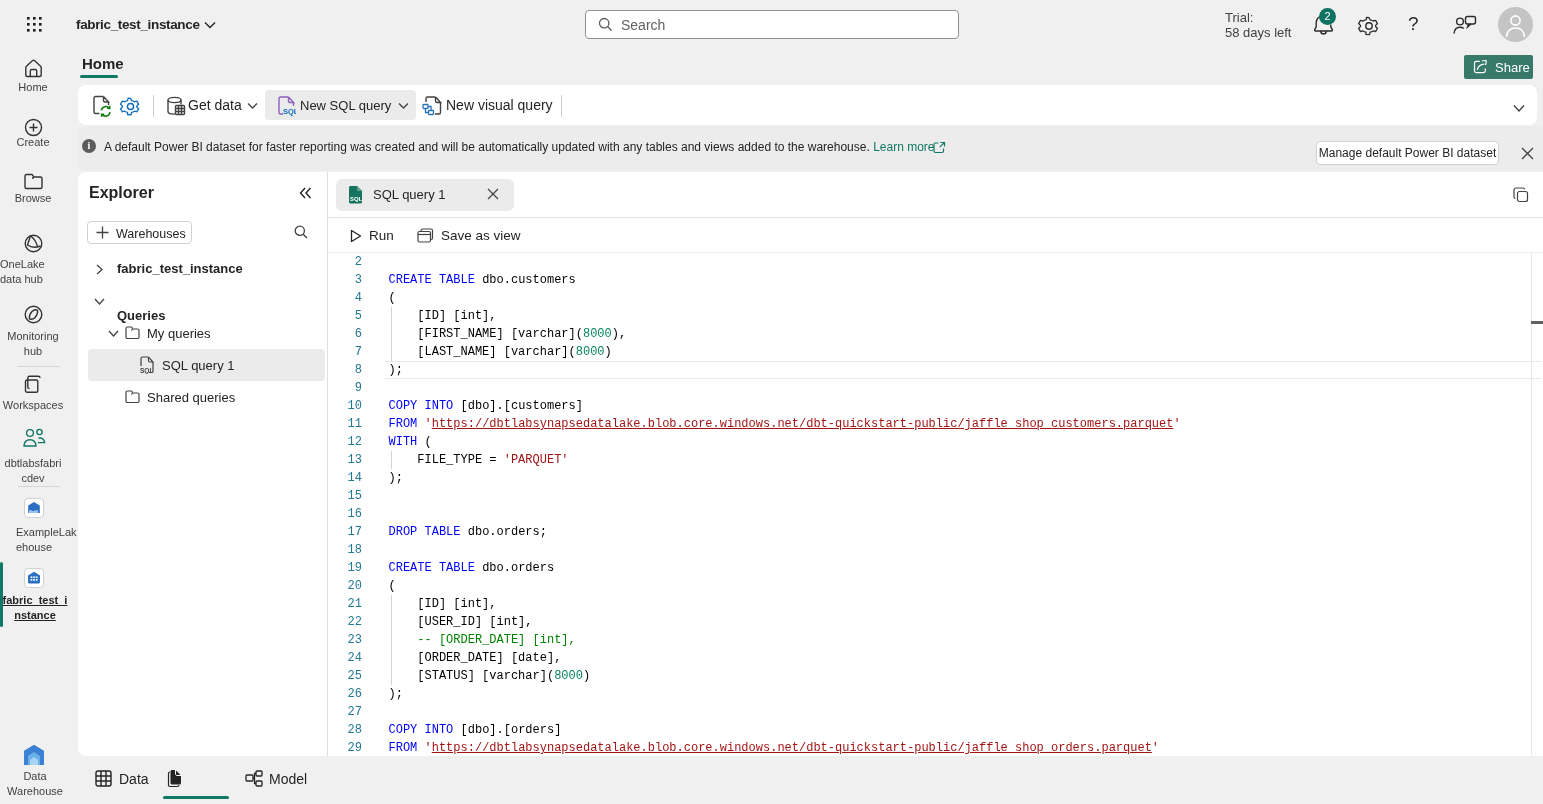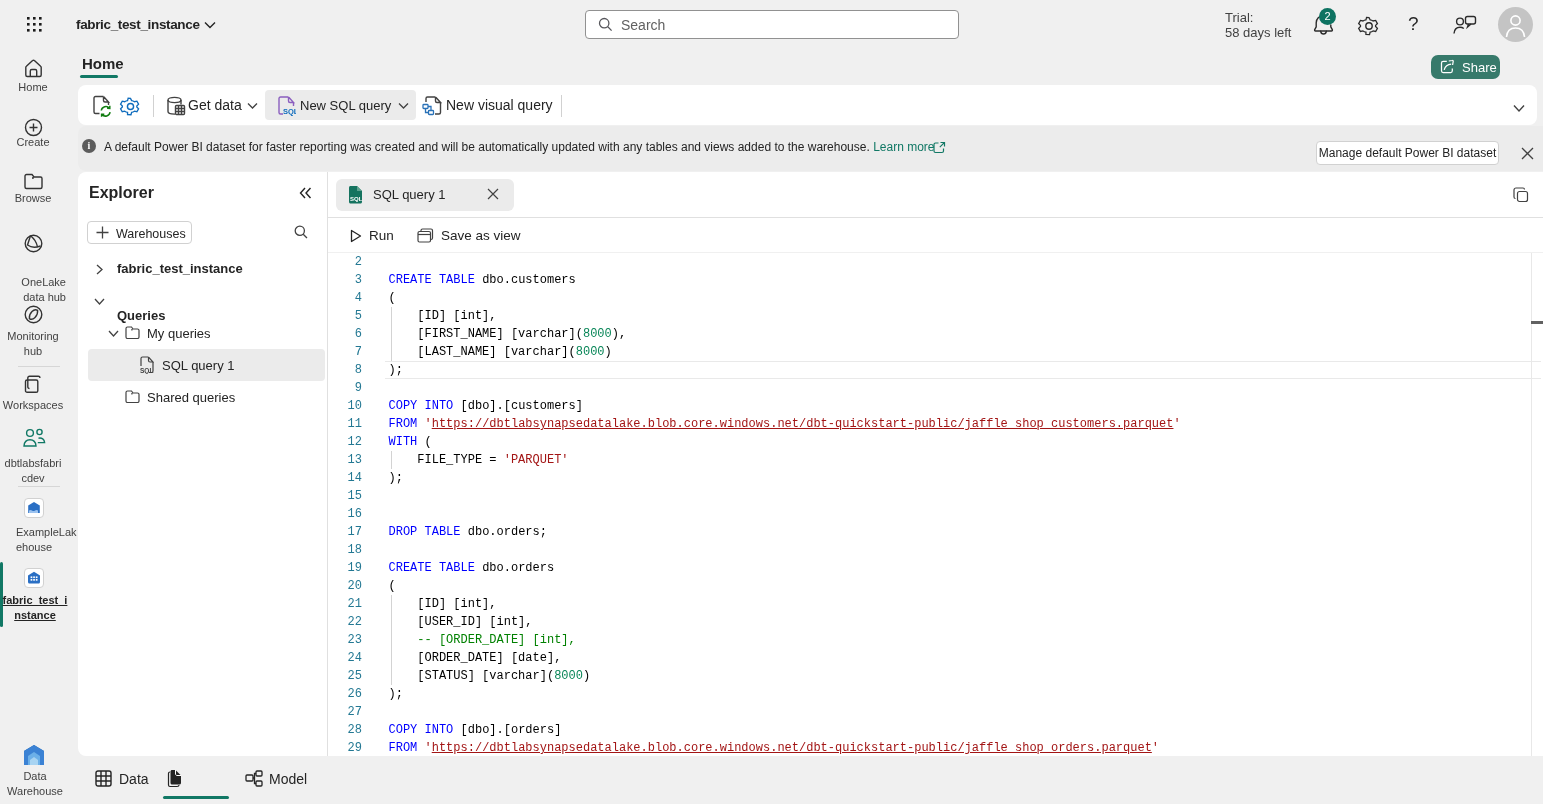--- a/index.html
+++ b/index.html
@@ -70,21 +70,21 @@
           <circle cx="17.5" cy="13.5" r="4.6"></circle>
           <path d="M8.5 30 C9 23.8 12.7 21 17.5 21 C22.3 21 26 23.8 26.5 30"></path>
         </g>
       </svg>
   </div>
 </div>
 
 <div class="abs" style="left:82px;top:55px;font-size:15px;font-weight:700;color:#242424;">Home</div>
 <div class="abs" style="left:80px;top:75px;width:38px;height:3px;background:#117865;border-radius:2px;"></div>
 
-<div class="abs" style="left:1431px;top:55px;width:69px;height:24px;background:#377a6b;border-radius:7px;">
+<div class="abs" style="left:1464px;top:55px;width:69px;height:24px;background:#377a6b;border-radius:2px;">
   <svg class="abs" style="left:9px;top:4px;" width="16" height="16" viewBox="0 0 16 16">
     <g fill="none" stroke="#fff" stroke-width="1.25">
       <path d="M6.8 2.3 L3.2 2.3 C2.2 2.3 1.5 3.1 1.5 4.1 L1.5 11.7 C1.5 12.7 2.2 13.5 3.2 13.5 L10.6 13.5 C11.6 13.5 12.3 12.7 12.3 11.7 L12.3 9.6"></path>
       <path d="M4.2 10.8 C5.2 7.2 7.6 5.4 11.2 5.2"></path>
       <path d="M8.8 2 L12.3 1.5 C12.9 1.4 13.3 1.9 13.2 2.5 L12.6 6" stroke-linejoin="round"></path>
     </g>
   </svg>
   <div class="abs" style="left:31px;top:4.5px;font-size:13px;color:#fff;">Share</div>
 </div>
 
@@ -352,21 +352,21 @@
     </svg>
     <div class="abs" style="left:0;top:191px;width:66px;text-align:center;font-size:11px;line-height:14.5px;color:#424242;">Browse</div>
     <svg class="abs" style="left:23px;top:233px;" width="21" height="21" viewBox="0 0 21 21">
       <g fill="none" stroke="#333" stroke-width="1.4">
         <circle cx="10.5" cy="10.5" r="8.3"></circle>
         <path d="M7.5 2.8 L4.5 12 C8 14.5 13 14.8 17.5 12.8"></path>
         <path d="M7.5 2.8 C11 5.5 13.5 9 14.5 13.8"></path>
       </g>
       <path d="M13 2.5 A8.3 8.3 0 0 0 4.5 4.5 L7.5 2.8 Z" fill="#333"></path>
     </svg>
-    <div class="abs" style="left:0;top:275px;width:66px;text-align:right;font-size:11px;line-height:14.5px;color:#424242;padding-left:16px;">OneLake<br>data hub</div>
+    <div class="abs" style="left:0;top:257px;width:66px;text-align:left;font-size:11px;line-height:14.5px;color:#424242;">OneLake<br>data hub</div>
     <svg class="abs" style="left:23px;top:304px;" width="21" height="21" viewBox="0 0 21 21">
       <g fill="none" stroke="#333" stroke-width="1.4">
         <circle cx="10.5" cy="10.5" r="8.3"></circle>
         <path d="M14.6 6.4 C14.9 9 13.9 11.6 12 13.5 C10.4 15.1 8.3 15.9 6.4 14.6 C6.1 12 7.1 9.4 9 7.5 C10.6 5.9 12.7 5.1 14.6 6.4 Z"></path>
       </g>
     </svg>
     <div class="abs" style="left:0;top:329px;width:66px;text-align:center;font-size:11px;line-height:14.5px;color:#424242;">Monitoring<br>hub</div>
     <div class="abs" style="left:18px;top:366px;width:42px;height:1px;background:#d6d6d6;"></div>
     <svg class="abs" style="left:24px;top:375px;" width="19" height="19" viewBox="0 0 19 19">
       <g fill="none" stroke="#333" stroke-width="1.4">

